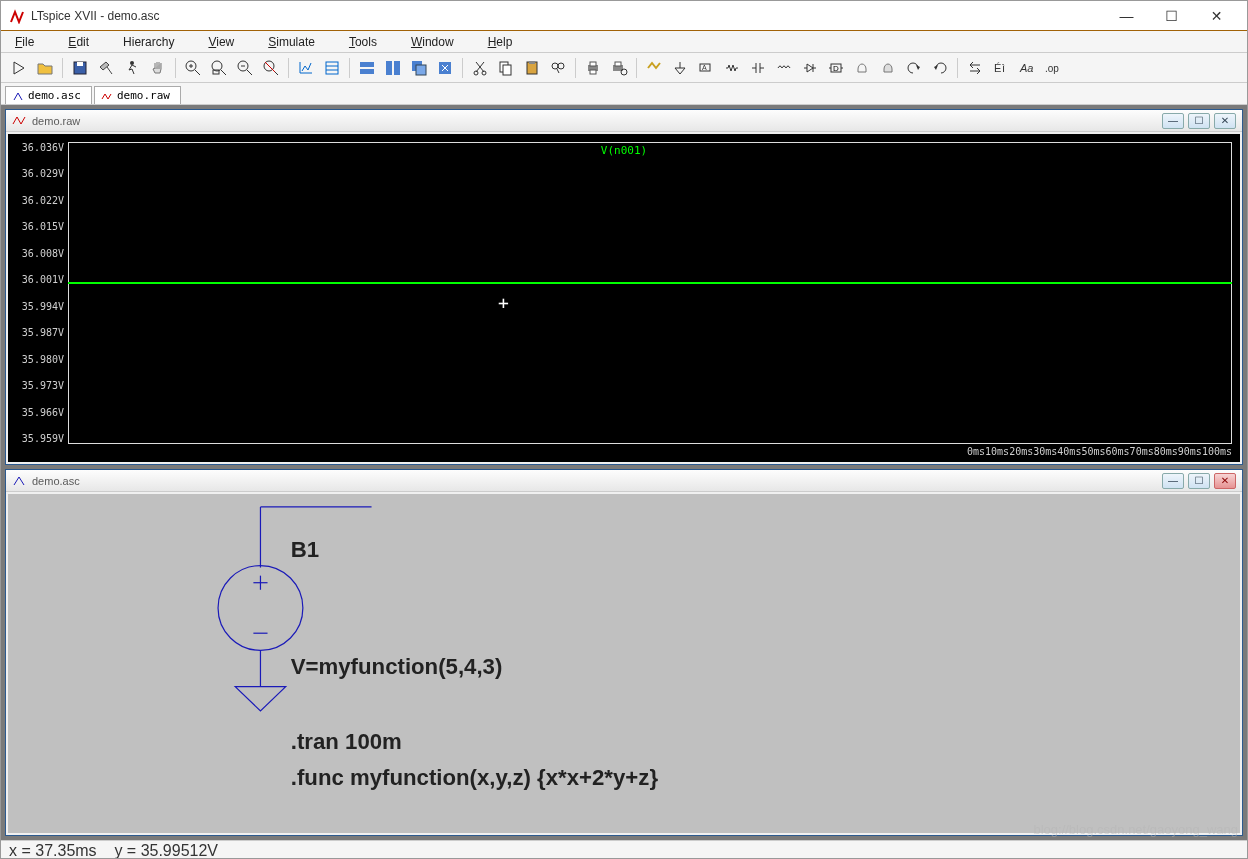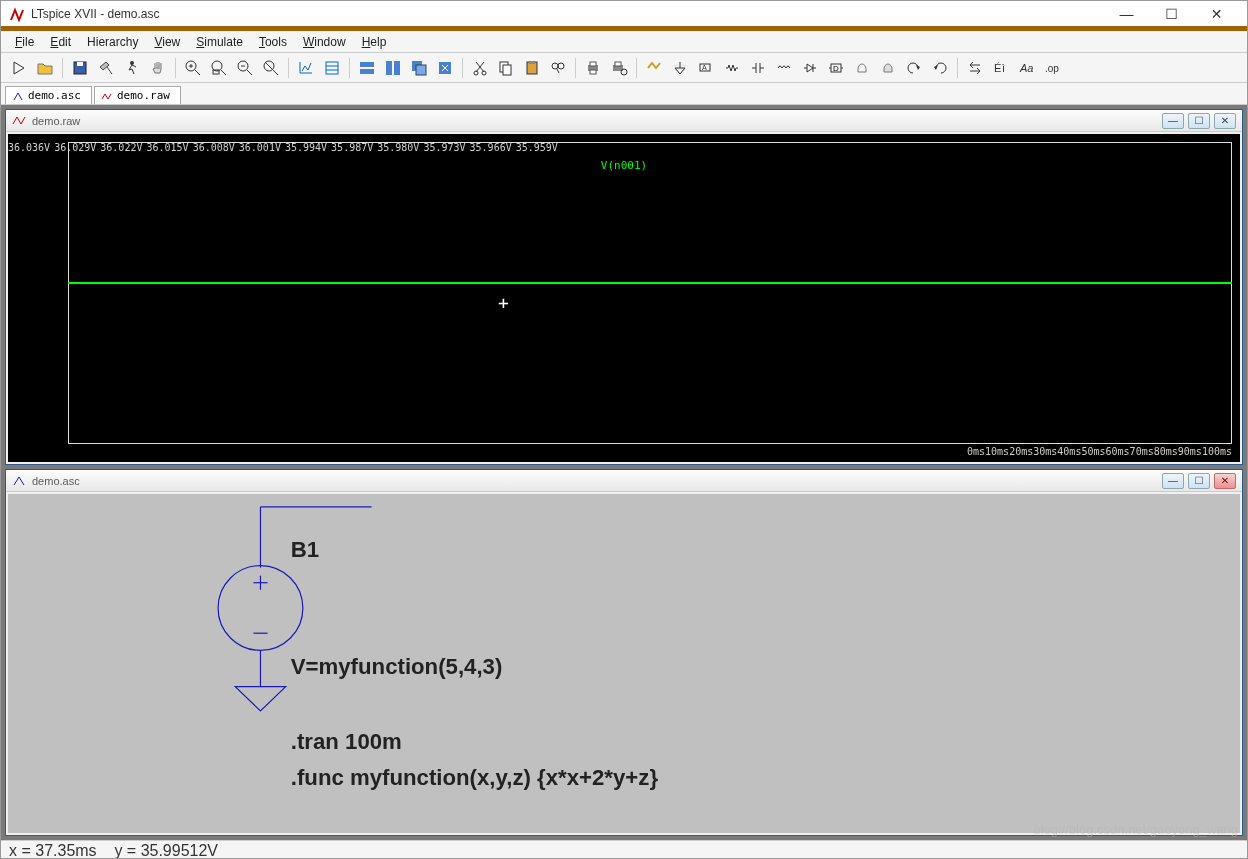--- a/index.html
+++ b/index.html
@@ -1,45 +1,45 @@
 <!DOCTYPE html>
 <html><head>
 <meta charset="utf-8">
 <style>
 * { margin: 0; padding: 0; box-sizing: border-box; }
 body { font-family: "Segoe UI", Tahoma, sans-serif; font-size: 12px; background: #fff; width: 1248px; height: 859px; overflow: hidden; border: 1px solid #999; }
-.titlebar { height: 30px; background: #fff; display: flex; align-items: center; padding: 0 8px; border-bottom: 5px solid #a16207; }
+.titlebar { height: 30px; background: #fff; display: flex; align-items: center; padding: 0 8px; border-bottom: 1px solid #a16207; }
 .titlebar .app-icon { width: 16px; height: 16px; margin-right: 6px; }
 .titlebar .title { flex: 1; font-size: 12px; color: #333; }
 .titlebar .win-controls { display: flex; gap: 0; }
 .titlebar .win-btn { width: 45px; height: 28px; display: flex; align-items: center; justify-content: center; font-size: 14px; color: #333; }
-.menubar { height: 22px; background: #f5f5f5; display: flex; align-items: center; padding: 0 6px; gap: 0; border-bottom: 1px solid #ccc; }
+.menubar { height: 22px; background: #f5f5f5; display: flex; align-items: center; padding: 0 6px; gap: 18px; border-bottom: 1px solid #ccc; }
 .menubar .menu-item { padding: 2px 8px; font-size: 12px; color: #222; }
 .menubar .menu-item u { text-decoration: underline; }
 .toolbar { height: 30px; background: #f5f5f5; display: flex; align-items: center; padding: 2px 6px; gap: 2px; border-bottom: 1px solid #ccc; }
 .toolbar .tb-btn { width: 24px; height: 24px; display: flex; align-items: center; justify-content: center; border: 1px solid transparent; }
 .toolbar .sep { width: 1px; height: 20px; background: #ccc; margin: 0 3px; }
 .tabbar { height: 22px; background: #f5f5f5; display: flex; align-items: flex-end; padding: 0 4px; gap: 2px; border-bottom: 1px solid #ccc; }
 .tabbar .tab { padding: 2px 10px 2px 6px; font-size: 11px; background: #fff; border: 1px solid #aaa; border-bottom: none; display: flex; align-items: center; gap: 4px; font-family: monospace; }
 .tabbar .tab .tab-icon { width: 12px; height: 12px; }
 .workspace { height: 735px; background: #7a7a7a; padding: 4px; display: flex; flex-direction: column; gap: 4px; }
 .subwin { background: #f0f0f0; border: 1px solid #2c5a8f; display: flex; flex-direction: column; }
 .subwin .subtitle { height: 22px; background: linear-gradient(#fdfdfd,#e7e7e7); display: flex; align-items: center; padding: 0 6px; gap: 6px; border-bottom: 1px solid #ccc; }
 .subwin .subtitle .icon { width: 14px; height: 14px; }
 .subwin .subtitle .name { flex:1; font-size: 11px; color: #5a5a5a; }
 .subwin .subtitle .sw-btns { display: flex; gap: 4px; }
 .subwin .subtitle .sw-btn { width: 22px; height: 16px; border: 1px solid #8aa; border-radius: 2px; background: linear-gradient(#eef5fb,#cfe2f2); display:flex; align-items:center; justify-content:center; font-size:10px; color:#345; }
 .subwin .subtitle .sw-btn.close { background: linear-gradient(#f7d4d4,#e69292); border-color:#c66; color:#800; }
 .plot-body { flex:1; background:#000; position:relative; margin:2px; }
-.plot-body .yaxis { position:absolute; left:0; top:8px; bottom:18px; width:60px; display:flex; flex-direction:row; justify-content:space-between; }
+.plot-body .yaxis { position:absolute; left:0; top:8px; bottom:18px; width:60px; display:flex; flex-direction:column; justify-content:space-between; }
 .plot-body .yaxis span { font: 10px monospace; color:#cfcfcf; text-align:right; padding-right:4px; }
 .plot-body .xaxis { position:absolute; left:60px; right:8px; bottom:0; height:16px; display:flex; justify-content:flex-end; }
 .plot-body .xaxis span { font: 10px monospace; color:#cfcfcf; }
 .plot-body .chart-frame { position:absolute; left:60px; right:8px; top:8px; bottom:18px; border:1px solid #ddd; }
-.plot-body .trace-label { position:absolute; left:50%; top:25px; transform:translateX(-50%); color:#00ff00; font: 11px monospace; }
+.plot-body .trace-label { position:absolute; left:50%; top:10px; transform:translateX(-50%); color:#00ff00; font: 11px monospace; }
 .plot-body .trace-line { position:absolute; left:60px; right:8px; height:2px; background:#00ff00; }
 .plot-body .cursor-cross { position:absolute; color:#fff; font: 18px monospace; }
 .schem-body { flex:1; background:#c0c0c0; position:relative; margin:2px; overflow:hidden; }
 .schem-body .wire { stroke:#1a1ab8; stroke-width:1.2; fill:none; }
 .schem-body .comp-text { font: bold 22px Arial; fill:#222; }
 .schem-body .spice-text { font: bold 22px Arial; fill:#222; }
 .statusbar { height: 20px; background:#f5f5f5; border-top:1px solid #ccc; display:flex; align-items:center; padding:0 8px; font-size:16px; color:#333; }
 .watermark { position:absolute; right:10px; bottom:22px; color:#b5b5b5; font-size:13px; opacity:.5; }
 svg { display:block; }
 </style>

